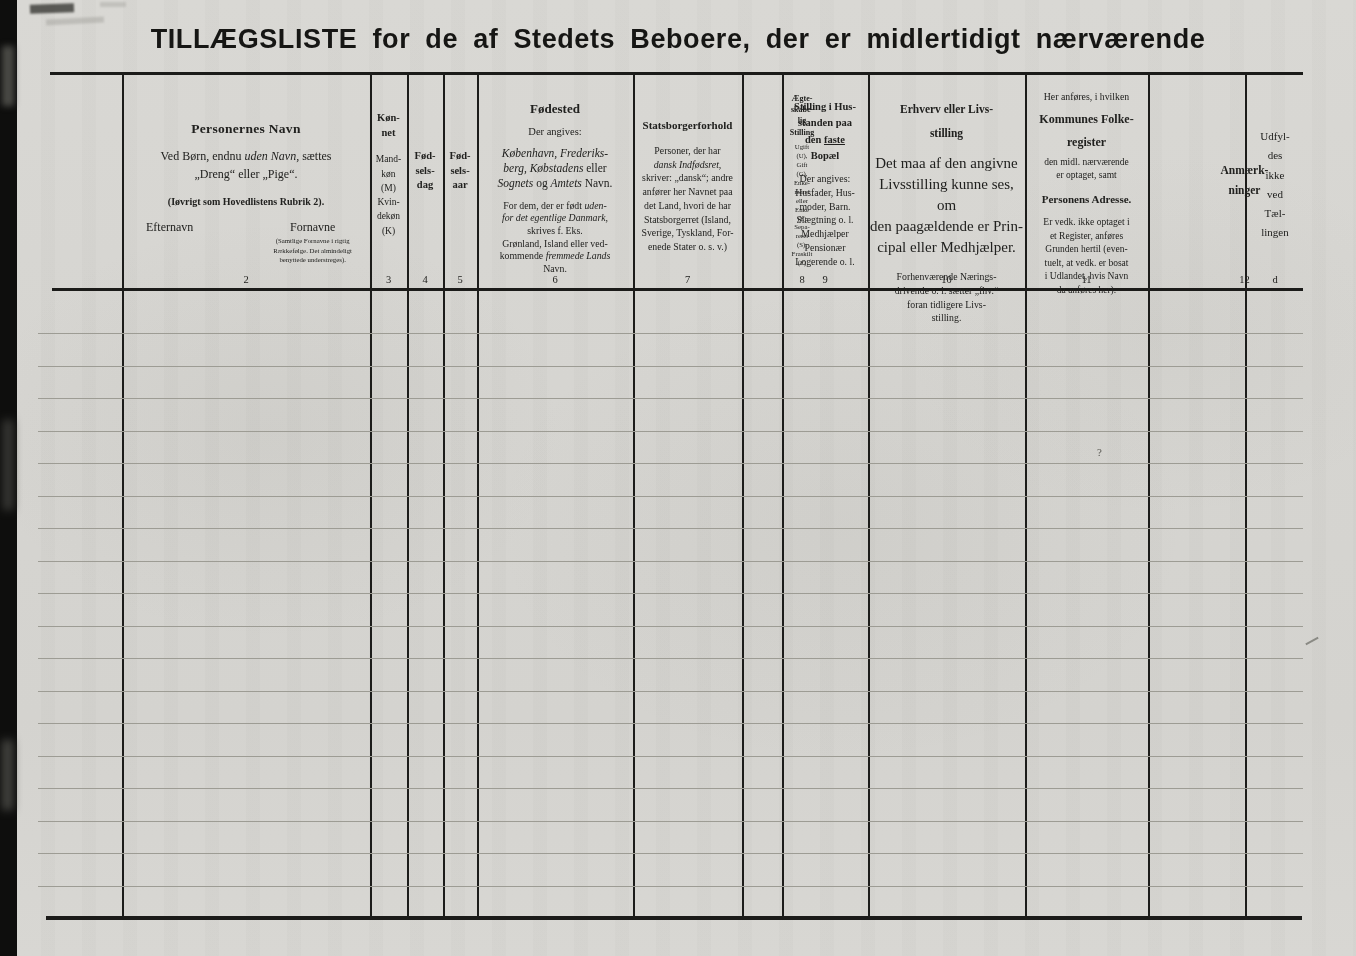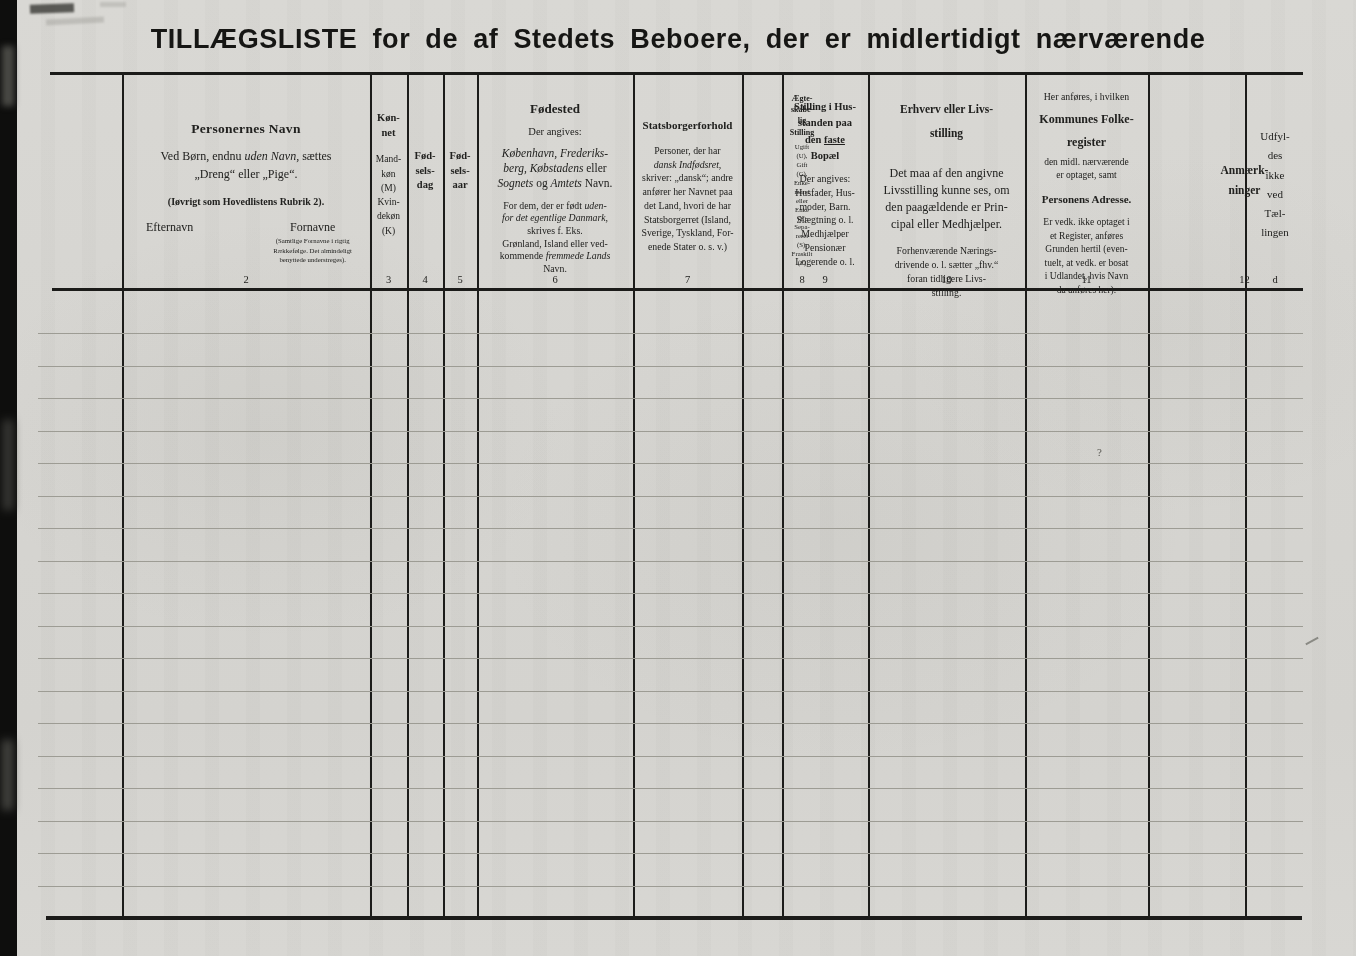--- a/index.html
+++ b/index.html
@@ -74,21 +74,21 @@
   .c7 .t { font-size:11px; font-weight:700; margin-top:44px; }
   .c7 .p { font-size:9.8px; line-height:1.4; margin-top:13px; }
   .c8 { padding-top:18px; }
   .c8 .t { font-size:8px; font-weight:700; line-height:1.4; }
   .c8 .s { font-size:6.8px; line-height:1.32; margin-top:5px; }
   .c9 { padding-top:24px; }
   .c9 .t { font-size:10.5px; font-weight:700; line-height:1.55; }
   .c9 .s { font-size:10px; margin-top:9px; }
   .c9 .bd { font-size:9.8px; line-height:1.4; margin-top:2px; }
   .c10 .t { font-size:11.5px; font-weight:700; line-height:2.1; margin-top:22px; }
-  .c10 .p1 { font-size:12px; line-height:1.4; margin-top:20px; }
+  .c10 .p1 { font-size:15px; line-height:1.4; margin-top:8px; }
   .c10 .p2 { font-size:9.8px; line-height:1.4; margin-top:12px; }
   .c11 { padding-top:16px; }
   .c11 .in { font-size:9.8px; }
   .c11 .t1 { font-size:12px; font-weight:700; line-height:1.9; margin-top:6px; }
   .c11 .p1 { font-size:9.5px; line-height:1.4; margin-top:2px; }
   .c11 .t2 { font-size:11px; font-weight:700; margin-top:11px; }
   .c11 .p2 { font-size:9.5px; line-height:1.42; margin-top:11px; }
   .c12 { padding-top:86px; }
   .c12 .t { font-size:11.5px; font-weight:700; line-height:1.7; }
   .cd { padding-top:52px; }

